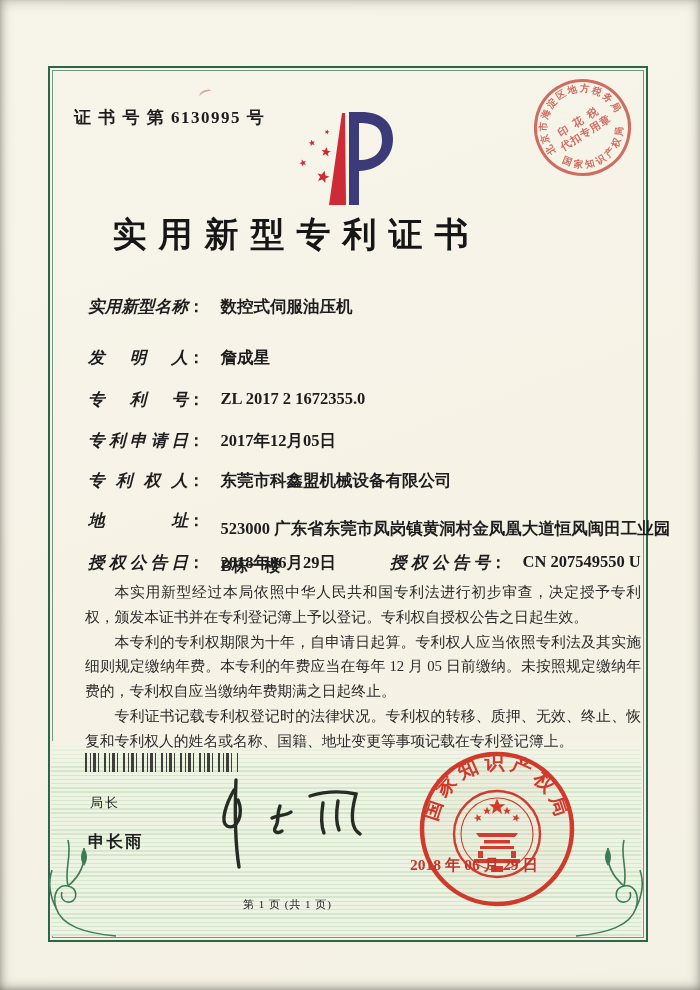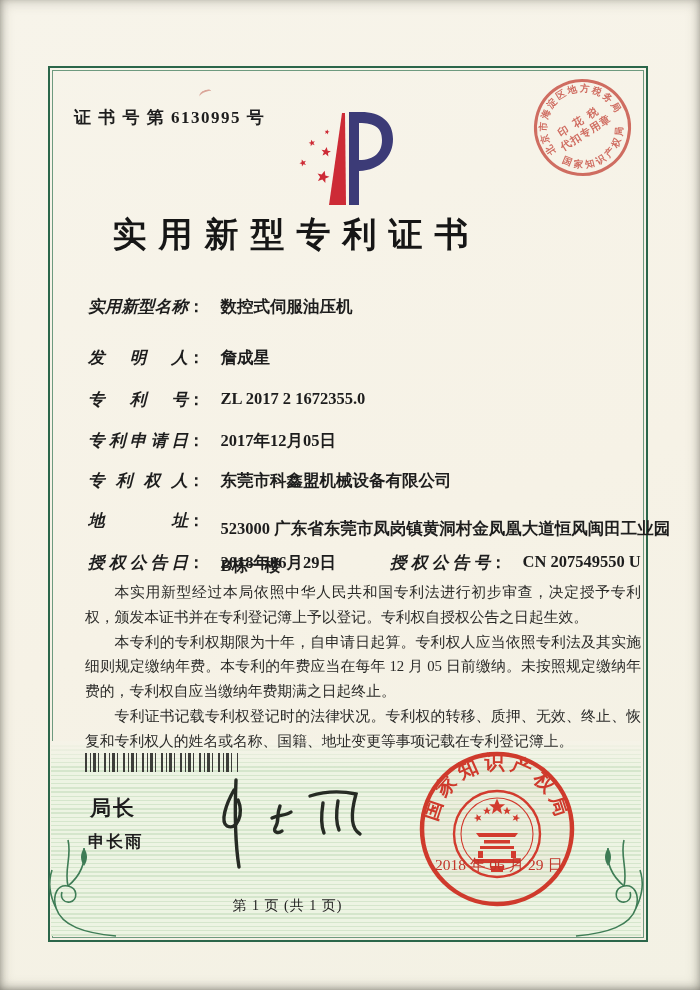--- a/index.html
+++ b/index.html
@@ -26,29 +26,29 @@
   .paras{position:absolute;left:85px;top:580px;width:556px;font-size:14.8px;line-height:24.8px;
          text-align:justify;color:#2a2a28;}
   .paras p{margin:0;text-indent:2em;}
   .band{position:absolute;left:51px;top:741px;width:590px;height:195px;
         background:
           linear-gradient(180deg,#f6f3e8 0%,rgba(246,243,232,0) 14%),
           repeating-linear-gradient(180deg,#d5e6cc 0 1.4px,#edf4e3 1.4px 4.2px);}
   .barcode{position:absolute;left:85px;top:753px;width:153px;height:19px;opacity:.88;
     background-image:repeating-linear-gradient(90deg,#262624 0 2px,transparent 2px 5px,#262624 5px 6px,
       transparent 6px 8px,#262624 8px 11px,transparent 11px 13px,#262624 13px 14px,transparent 14px 19px);}
-  .director{position:absolute;left:90px;top:794px;font-size:21px;font-weight:700;letter-spacing:2px;}
+  .director{position:absolute;left:90px;top:794px;font-size:13px;font-weight:400;letter-spacing:2px;}
   .director-name{position:absolute;left:88px;top:831px;font-size:16.5px;font-weight:600;letter-spacing:2px;}
   .sig{position:absolute;left:192px;top:776px;}
   .seal{position:absolute;left:400px;top:737px;}
-  .seal-date{position:absolute;left:410px;top:855px;width:178px;text-align:center;
-             color:#c2352a;font-size:15.5px;font-weight:400;}
+  .seal-date{position:absolute;left:410px;top:855px;width:178px;
+             color:#c2352a;font-size:15.5px;font-weight:700;}
   .tax-stamp{position:absolute;left:525px;top:70px;opacity:.85;}
   .flour{position:absolute;}
-  .footer{position:absolute;left:48px;top:897px;width:479px;text-align:center;font-size:14px;
+  .footer{position:absolute;left:48px;top:897px;width:479px;text-align:center;font-size:11px;
           letter-spacing:1px;color:#222;}
   .stray{position:absolute;left:199px;top:90px;width:13px;height:6px;border-top:2px solid rgba(190,85,72,.5);
          border-radius:60% 40%;transform:rotate(-18deg);}
 </style>
 </head>
 <body>
 
 <div class="page">
 
   <div class="frame"></div>

